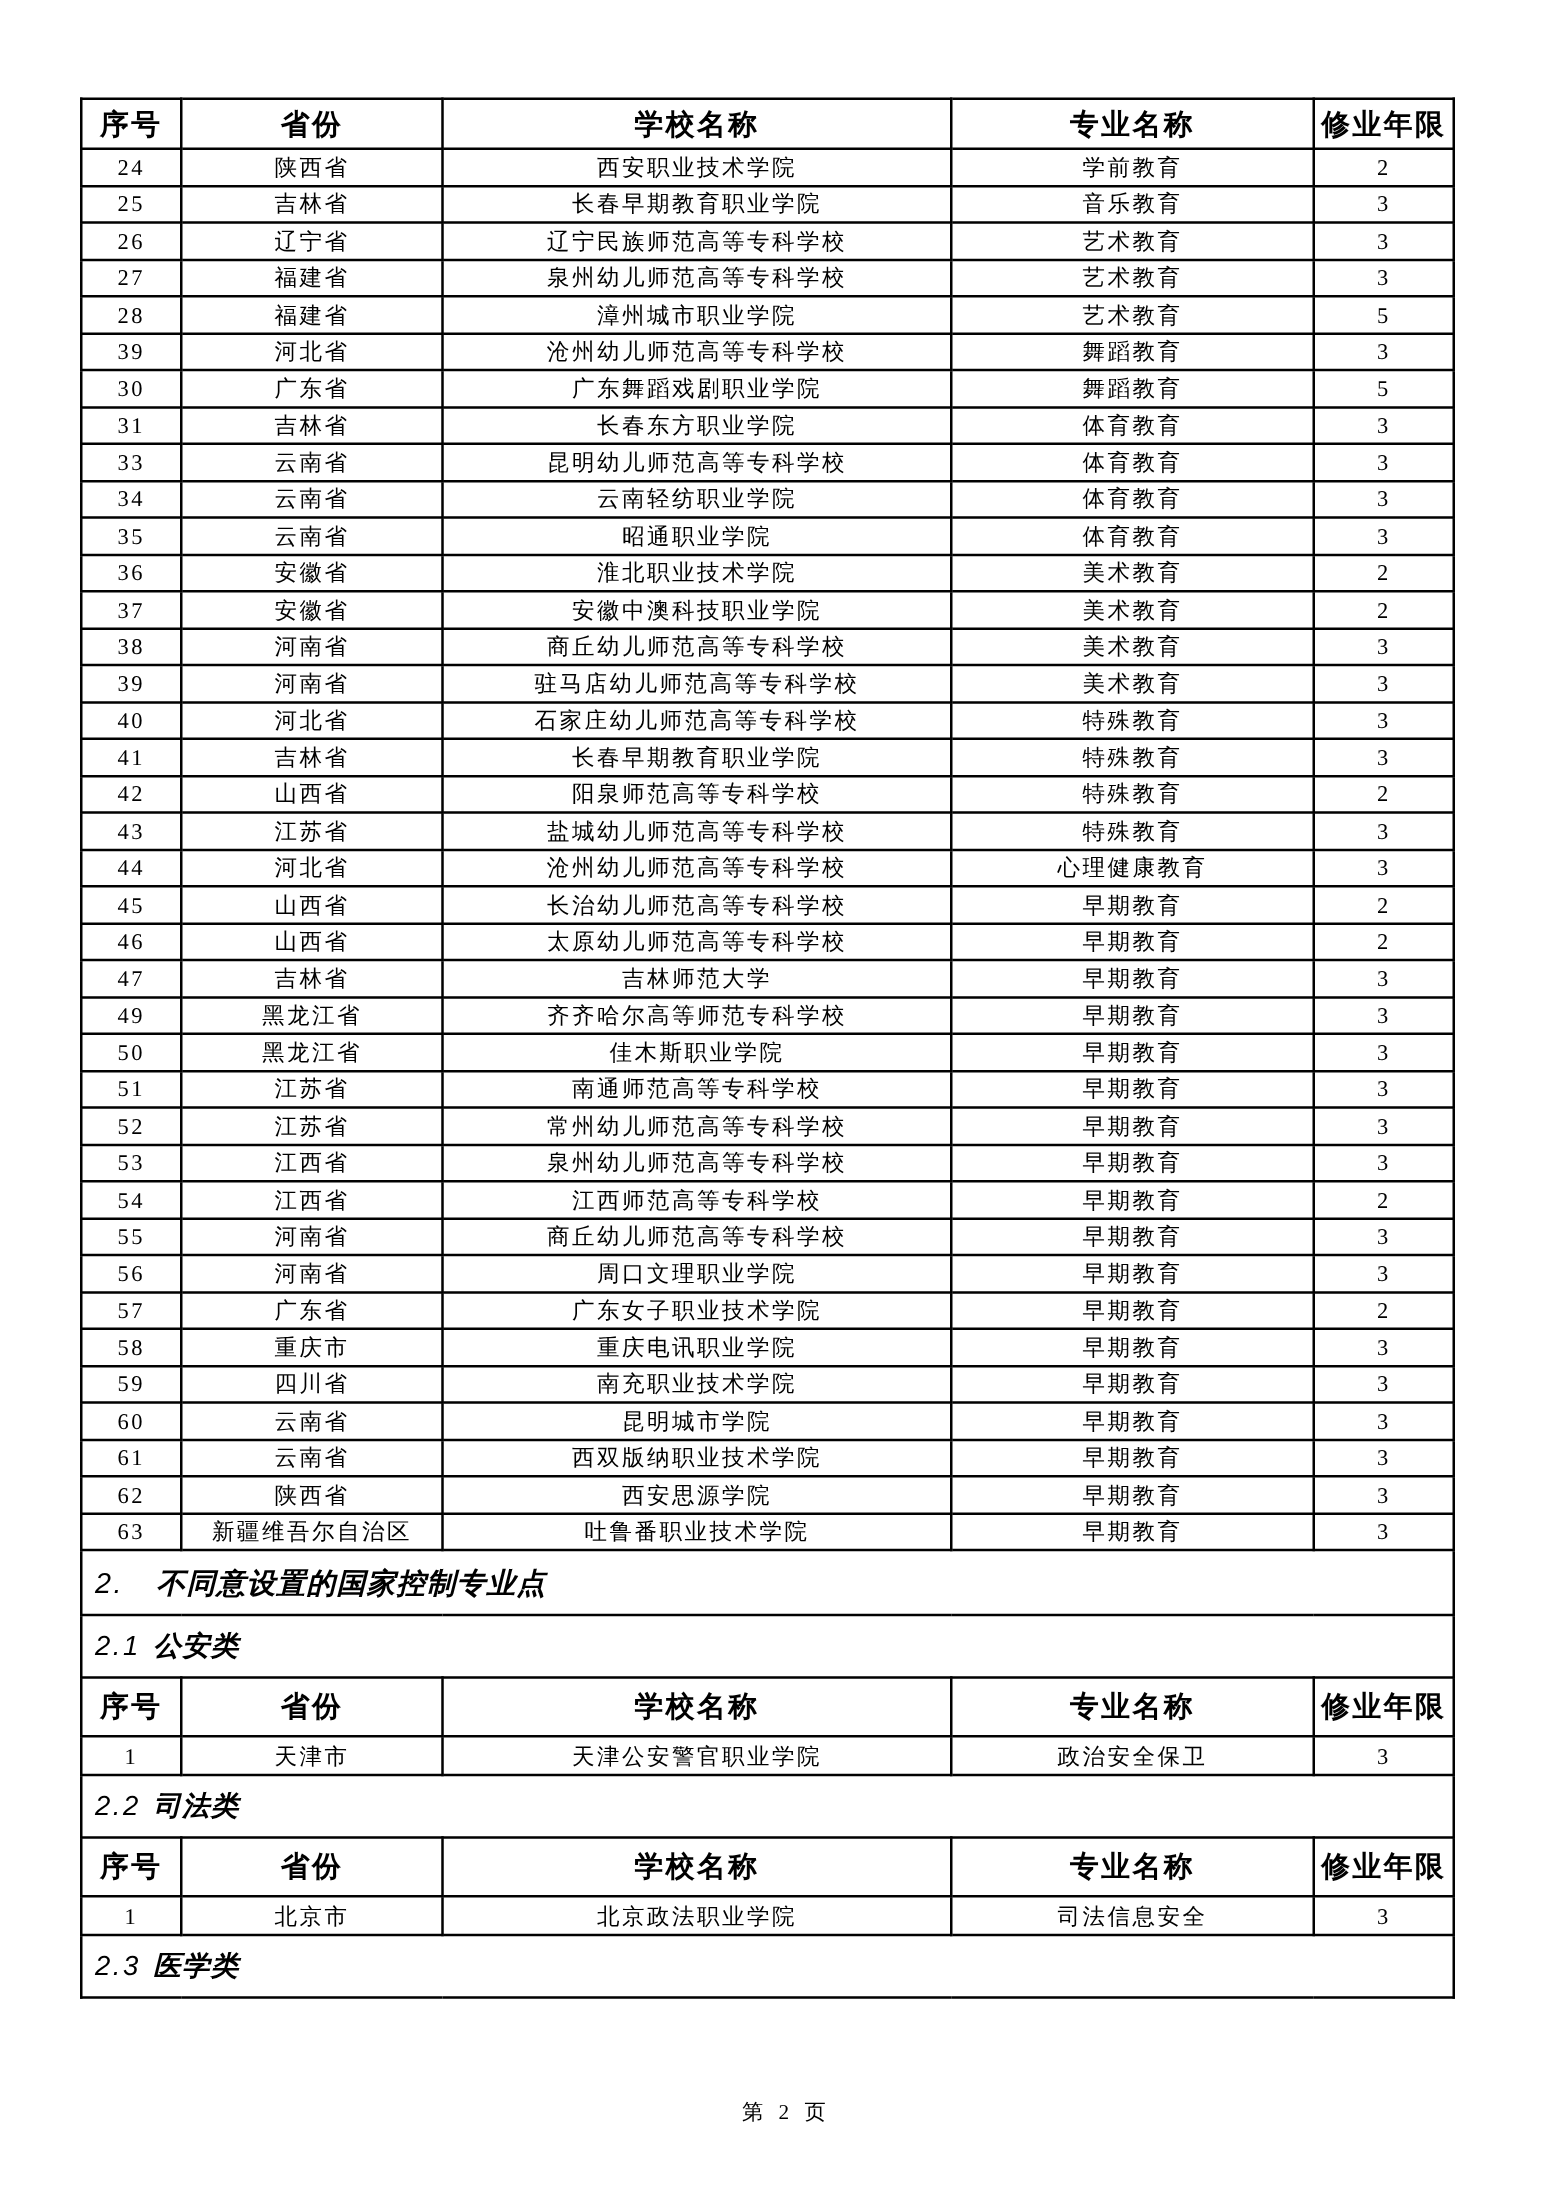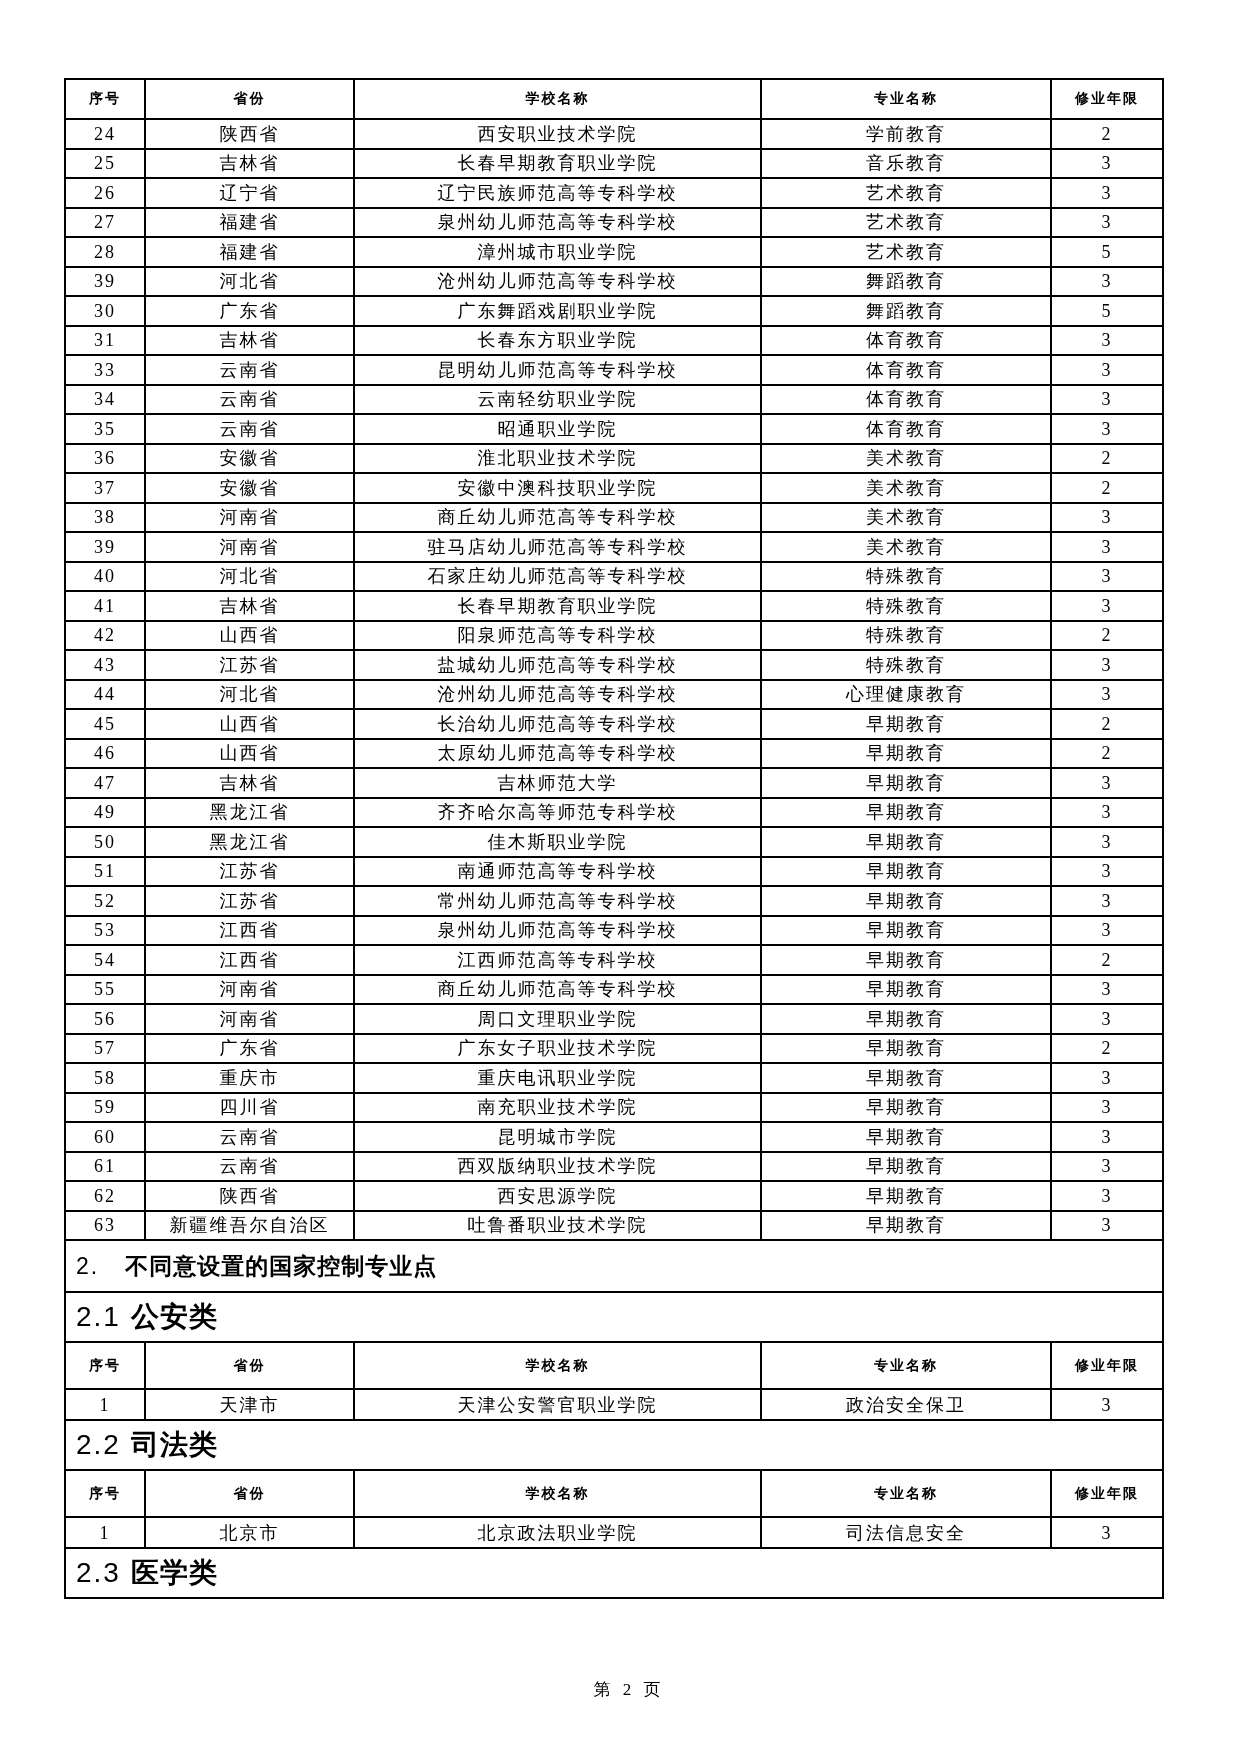--- a/index.html
+++ b/index.html
@@ -35,43 +35,44 @@
     text-align: center;
     vertical-align: middle;
     padding: 0;
     overflow: hidden;
     white-space: nowrap;
   }
 
   th.col-header {
     font-family: "Liberation Sans", "DejaVu Sans", sans-serif;
     font-weight: bold;
-    font-size: 14px;
+    font-size: 23px;
     letter-spacing: 2px;
   }
   tr.header-row.main th { height: 38px; }
   tr.header-row.sub  th { height: 45px; }
 
   td.data-cell {
     font-size: 18px;
     letter-spacing: 2px;
     line-height: 1;
   }
   tr.data-row.main td { height: 27.5px; }
   tr.data-row.sub  td { height: 29px; }
 
   td.heading-cell {
     text-align: left;
     padding-left: 10px;
     font-family: "Liberation Sans", "DejaVu Sans", sans-serif;
     font-weight: bold;
     letter-spacing: 1px;
+    font-style: italic;
   }
   tr.heading-row.level1 td.heading-cell { height: 50px; font-size: 23px; }
-  tr.heading-row.level2 td.heading-cell { height: 48px; font-size: 28px; }
+  tr.heading-row.level2 td.heading-cell { height: 48px; font-size: 22px; }
 
   .heading-num {
     font-weight: normal;
     letter-spacing: 2px;
   }
   tr.heading-row.level1 .heading-num { margin-right: 26px; }
   tr.heading-row.level2 .heading-num { margin-right: 10px; }
 
   .page-footer {
     position: absolute;

